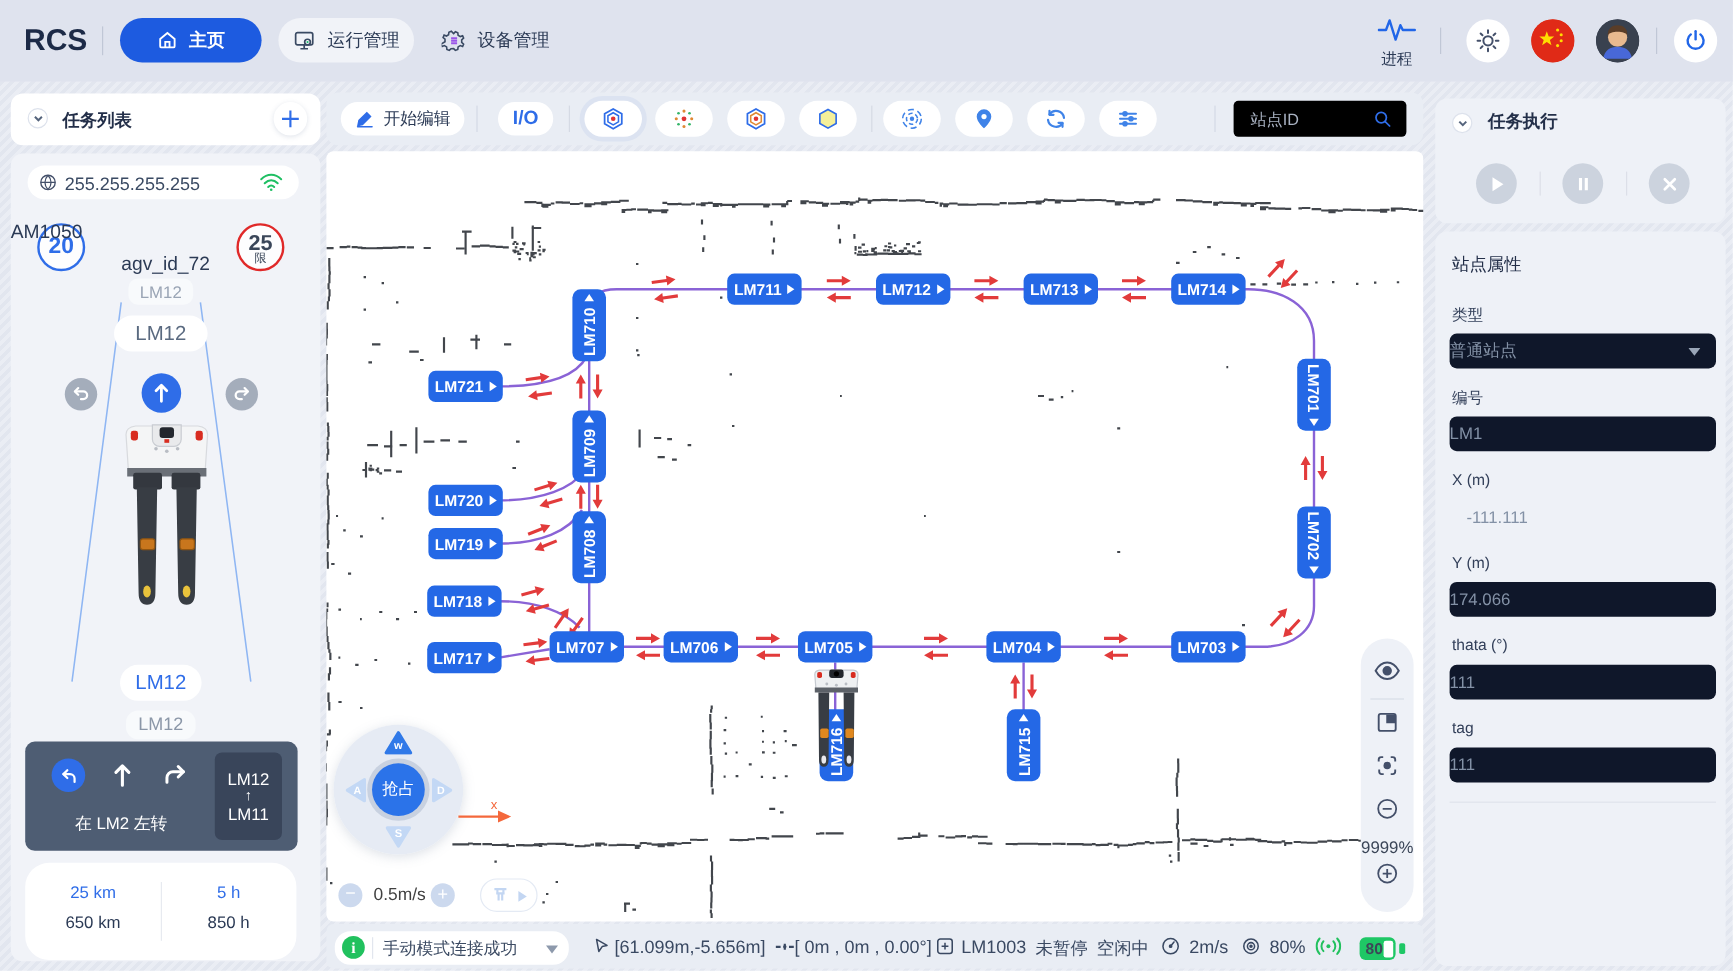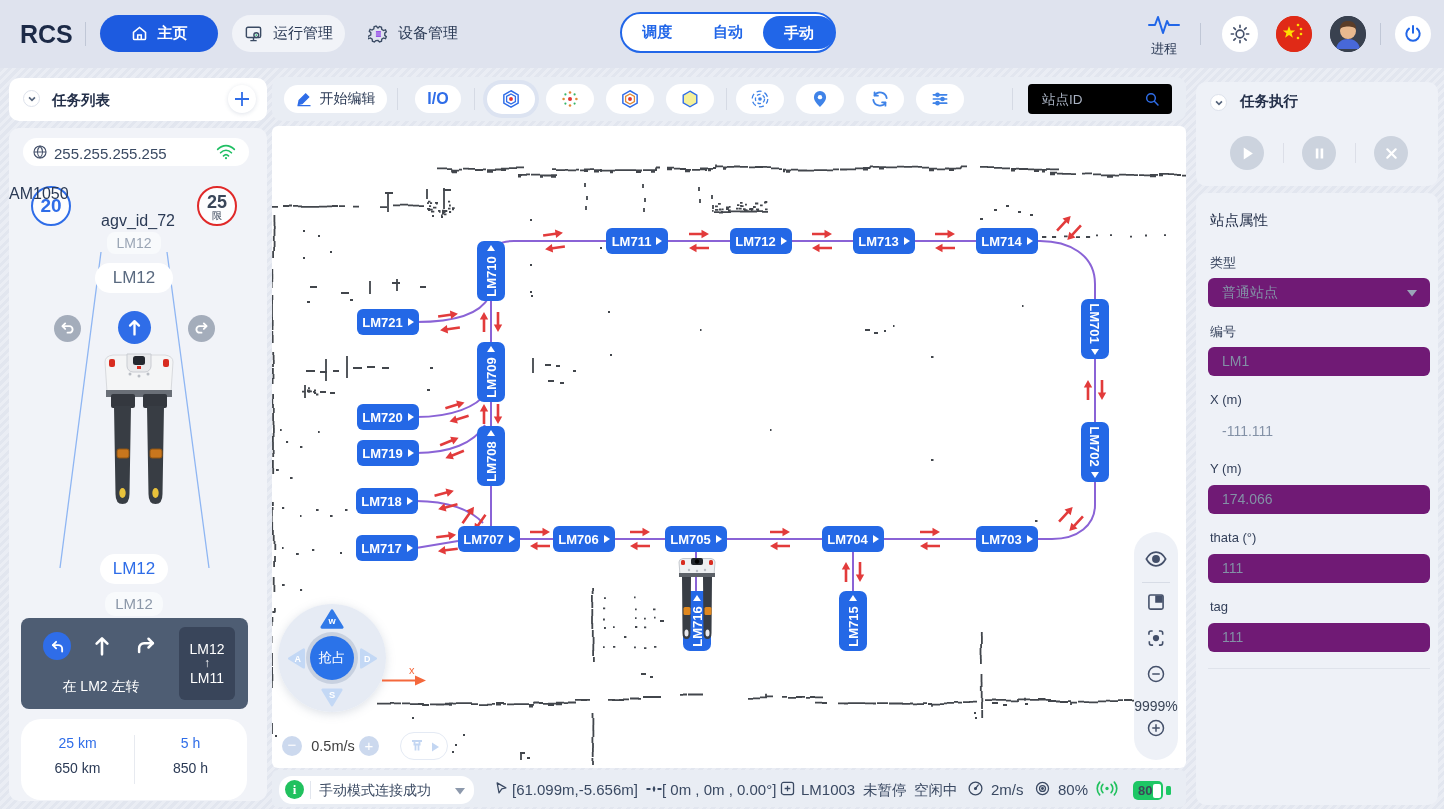--- a/index.html
+++ b/index.html
@@ -21,21 +21,21 @@
 
 .card{position:absolute;background:#fff;border-radius:10px}
 #card1{left:9px;top:78px;width:258px;height:43px}
 #card2{left:9px;top:128px;width:258px;height:673px;background:#f1f3f8}
 .chevc{position:absolute;width:17px;height:17px;border-radius:50%;background:#fff;border:1px solid #dde2ec;display:flex;align-items:center;justify-content:center}
 .htitle{position:absolute;font-size:14.5px;font-weight:700;color:#232f49}
 
 #rp1{left:1196px;top:82px;width:242px;height:104px;background:#eef1f7}
 #rp2{left:1196px;top:193px;width:242px;height:612px;background:#eef1f7}
 .flabel{position:absolute;left:14px;font-size:13px;font-weight:400;color:#323f59}
-.finput{position:absolute;left:12px;width:222px;height:29px;background:#701a75;border-radius:6px;font-size:14px;color:#8391a6;line-height:29px;padding-left:14px}
+.finput{position:absolute;left:12px;width:222px;height:29px;background:#0f172a;border-radius:6px;font-size:14px;color:#8391a6;line-height:29px;}
 .gbtn{position:absolute;top:54px;width:34px;height:34px;border-radius:50%;background:#ccd3de;display:flex;align-items:center;justify-content:center}
 
 #toolbar{position:absolute;left:272px;top:77px;width:914px;height:44px;background:#e9edf4;border-radius:10px}
 #canvas{position:absolute;left:272px;top:126px;width:914px;height:642px;background:#fff;border-radius:6px}
 #statusbar{position:absolute;left:272px;top:770px;width:914px;height:37px;background:#e9edf4;border-radius:6px}
 .tpill{position:absolute;top:7px;height:30px;background:#fff;border-radius:15px;display:flex;align-items:center;justify-content:center;gap:8px;font-size:14px;color:#2b3a55}
 .tsep{position:absolute;top:11px;width:1px;height:22px;background:#d5dae4}
 .ipill{position:absolute;top:7px;width:48px;height:30px;background:#fff;border-radius:15px;display:flex;align-items:center;justify-content:center}
 
 .st{position:absolute;width:62px;height:26px;background:#2468e6;border-radius:6px;color:#fff;font-size:13px;font-weight:700;display:flex;align-items:center;justify-content:center;gap:5px;z-index:3}
@@ -63,26 +63,20 @@
         <circle cx="15.5" cy="14" r="1.2" fill="#22b573" stroke="none"></circle>
       </svg>
   <span>运行管理</span>
     </div>
  <div class="navpill np3">
   <svg width="20" height="20" viewBox="0 0 24 24" fill="none">
         <path d="M12 4.8 13.8 3l2.4 1 .3 2.5 2.2 1.3 2.3-.9L22 9.3l-1.9 1.7v2.6l1.9 1.7-1 2.4-2.3-.9-2.2 1.3-.3 2.5-2.4 1-1.8-1.8-2.6.1-1.7 1.7-2.4-1-.3-2.5-2.2-1.3-2.3.9-1-2.4L3.4 13v-2.6L1.5 8.7l1-2.4 2.3.9L7 5.9l.3-2.5 2.4-1z" stroke="#3a4a63" stroke-width="1.6"></path>
         <path d="M9.5 9.5h6M9.5 12h6M9.5 14.5h6" stroke="#9a55e8" stroke-width="2"></path>
       </svg>
   <span>设备管理</span>
-    </div>
- <div id="toggle">
-      <div class="t">调度</div>
-      <div class="t">自动</div>
-      <div class="t"></div>
-      <div class="t on">手动</div>
     </div>
  <svg class="abs" style="left:1148px;top:14px" width="32" height="22" viewBox="0 0 32 22" fill="none" stroke="#2166e8" stroke-width="2">
       <path d="M1 11h6l3-8 5 16 4-12 2 4h10" stroke-linejoin="round" stroke-linecap="round"></path>
     </svg>
  <div class="abs" style="left:1151px;top:40px;font-size:13px;color:#2b3a55">进程</div>
  <div class="hsep" style="left:1200px;top:23px;height:22px"></div>
  <div class="hico" style="left:1222px">
   <svg width="22" height="22" viewBox="0 0 24 24" fill="none" stroke="#44506a" stroke-width="1.8">
         <circle cx="12" cy="12" r="4.2"></circle>
         <path d="M12 2.5v2.4M12 19.1v2.4M2.5 12h2.4M19.1 12h2.4M5.3 5.3l1.7 1.7M17 17l1.7 1.7M18.7 5.3 17 7M7 17l-1.7 1.7" stroke-linecap="round"></path>

